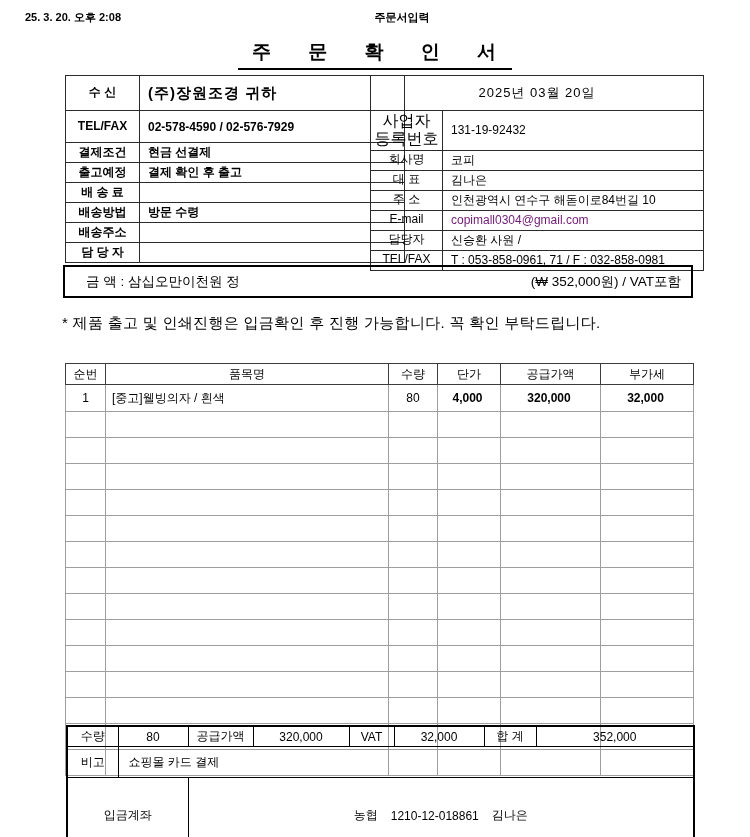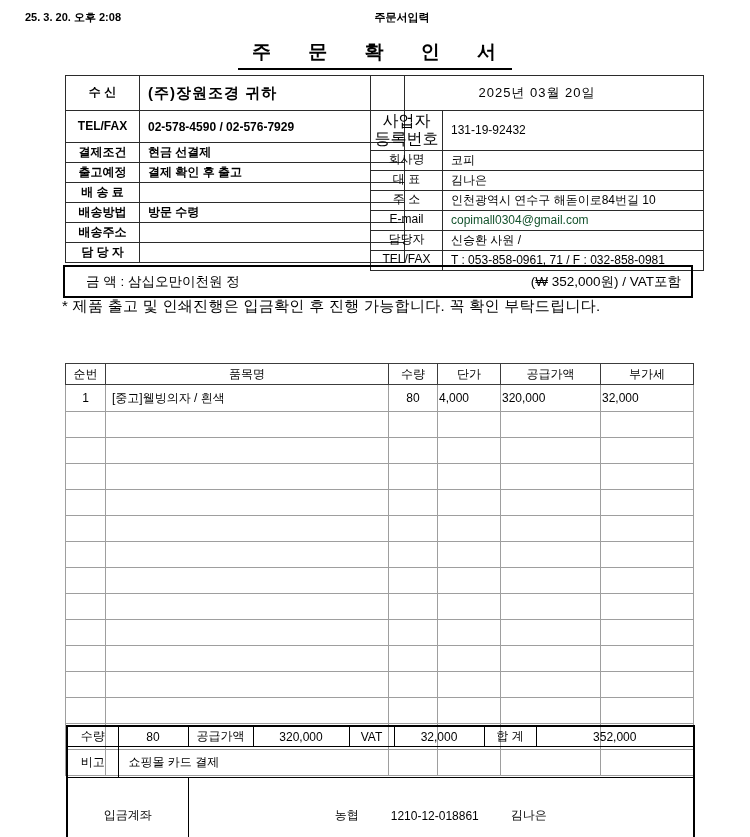--- a/index.html
+++ b/index.html
@@ -20,46 +20,46 @@
   .info-tbl{position:absolute;top:75px;font-size:12px;}
   .info-tbl td{border:1px solid #2b2b2b;overflow:hidden;}
   .info-tbl .lbl{text-align:center;white-space:pre-line;line-height:1.15;}
   .info-tbl .val{padding-left:8px;white-space:nowrap;}
   .tbl-left{left:65px;width:340px;font-weight:bold;}
   .tbl-right{left:370px;width:334px;}
   .r-tall{height:35px;} .r-mid{height:32px;} .r-std{height:20px;}
   .recipient-name{font-size:15px;letter-spacing:1px;}
   .date-cell{text-align:center;font-size:13px;letter-spacing:1px;}
   .biz-lbl{font-size:16px;}
-  .email-val{color:#14532d;}
+  .email-val{color:#701a75;}
 
   
   .amount-box{position:absolute;top:265px;left:63px;width:630px;height:33px;box-sizing:border-box;
               border:2px solid #000;display:flex;align-items:center;justify-content:space-between;
               font-size:13.5px;padding:0 10px 0 21px;white-space:pre;}
 
   
-  .notice{position:absolute;top:297px;left:62px;font-size:15px;letter-spacing:0.3px;white-space:nowrap;}
+  .notice{position:absolute;top:314px;left:62px;font-size:15px;letter-spacing:0.3px;white-space:nowrap;}
 
   
   .item-tbl{position:absolute;top:338px;left:65px;width:628px;font-size:12px;border:1.5px solid #3c3c3c;margin-top:25px;}
   .item-tbl th{border:1px solid #3c3c3c;font-weight:normal;height:18px;text-align:center;}
   .item-tbl td{border:1px solid #9e9e9e;height:23px;overflow:hidden;}
   .item-tbl tr.item-r td{height:24px;}
   .c-center{text-align:center;}
-  .c-right{text-align:left;padding-right:4px;}
+  .c-right{text-align:center;padding-right:4px;font-weight:bold;}
   .c-name{padding-left:6px;white-space:nowrap;}
 
   
   .sum-tbl{position:absolute;top:725px;left:66px;width:627px;font-size:12px;border:2px solid #000;}
   .sum-tbl td{border:1px solid #000;text-align:center;white-space:pre;overflow:hidden;}
   .sum-r1{height:20px;} .sum-r2{height:31px;} .sum-r3{height:21px;}
   .remark-val{text-align:left !important;padding-left:10px;}
   .acct-val{ }
-  .acct-flex{display:flex;justify-content:center;align-items:center;gap:32px;}
+  .acct-flex{display:flex;justify-content:center;align-items:center;gap:13px;}
 </style>
 </head>
 <body>
 
 <div class="page">
 
   <div class="print-time">25. 3. 20. 오후 2:08</div>
   <div class="print-doc">주문서입력</div>
 
   <div class="doc-title-wrap">

